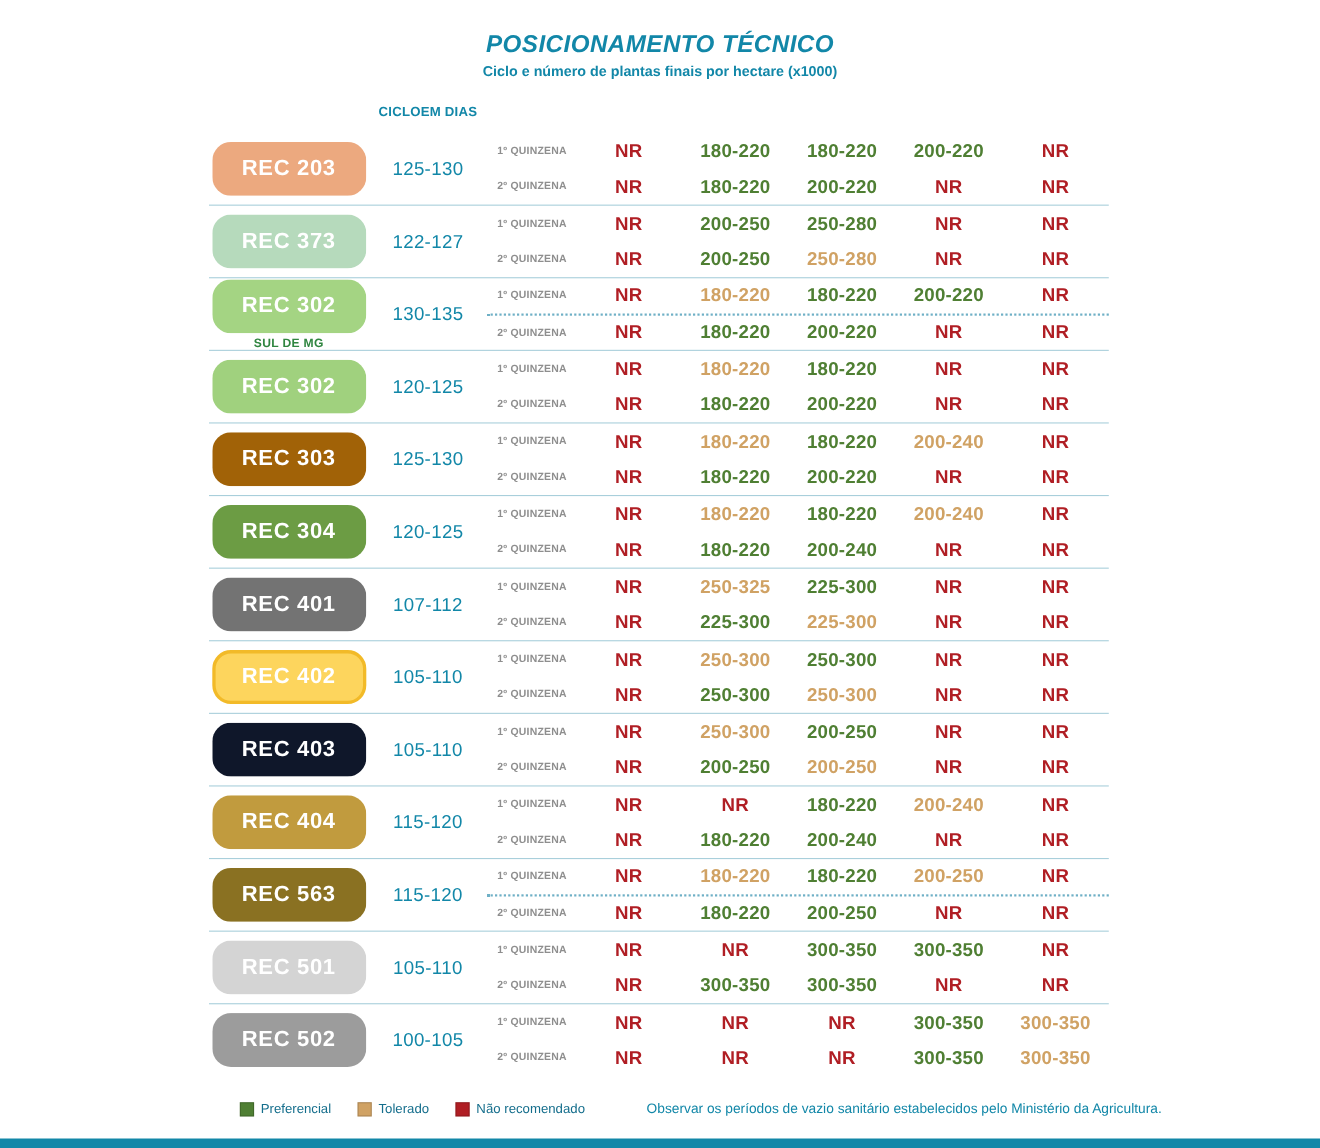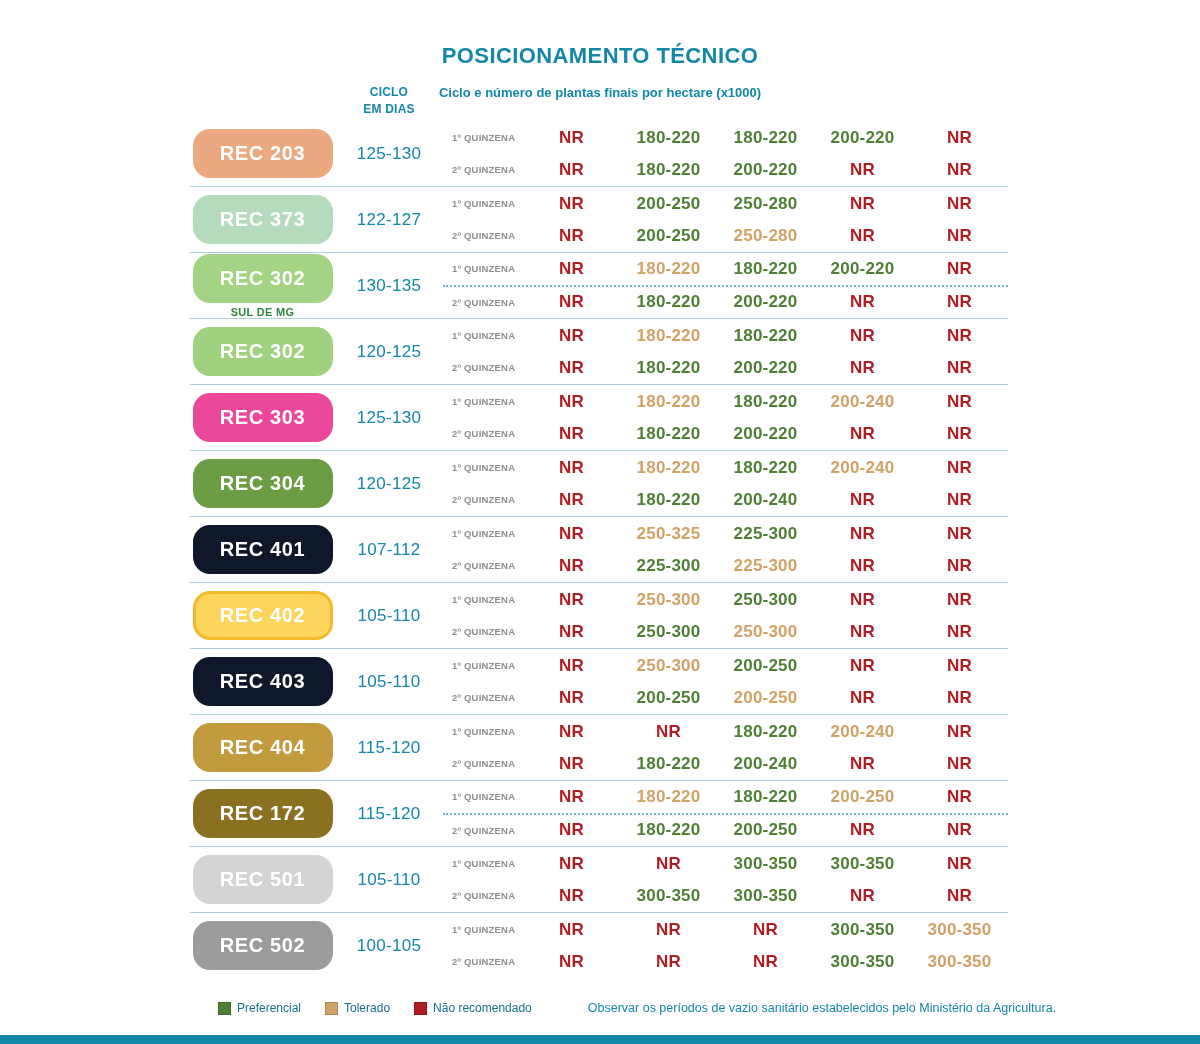--- a/index.html
+++ b/index.html
@@ -4,34 +4,35 @@
 <style>
   html,body { margin:0; padding:0; }
   body {
     width:1200px; height:1044px;
     background:#ffffff;
     font-family:"Liberation Sans", sans-serif;
     position:relative; overflow:hidden;
     -webkit-font-smoothing:antialiased;
   }
   .title {
-    text-align:center; margin:16px; padding-top:27px;
+    text-align:center; margin:0; padding-top:27px;
     font-size:22px; font-weight:bold; color:var(--teal);
     letter-spacing:0.4px;
+    font-style:italic;
   }
   .subtitle {
     text-align:center; margin-top:4px;
     font-size:13px; color:var(--teal); font-weight:bold;
   }
   .content { position:absolute; left:190px; top:86px; width:818px; }
   .header-row { display:flex; height:30px; }
   .hr-pill { width:145px; }
   .hr-ciclo {
-    width:108px; display:flex; flex-direction:column;
-    justify-content:space-between; align-items:center;
+    width:108px; display:flex; 
+    justify-content:center; align-items:center;
     color:var(--teal); font-weight:bold; font-size:12px; line-height:13px;
     letter-spacing:0.2px;
   }
   .month-bar { flex:1; background:var(--teal); display:flex; align-items:center; }
   .month-spacer { width:80px; }
   .month {
     flex:1; text-align:center; color:#ffffff;
     font-weight:bold; font-size:15px; letter-spacing:0.6px;
   }
   .groups { margin-top:5px; }
@@ -198,21 +199,21 @@
               <div class="cell pref">200-220</div>
               <div class="cell nr">NR</div>
               <div class="cell nr">NR</div>
             </div>
       </div>
     </div>
   </div>
 
   <div class="group">
     <div class="g-pill-col">
-      <div class="pill" style="background: #ec4899;">REC 303</div>
+      <div class="pill" style="background: #a16207;">REC 303</div>
 
     </div>
     <div class="g-ciclo">125-130</div>
     <div class="g-q">
       <div class="qrow">
         <div class="qlabel">1º QUINZENA</div>
         <div class="cells">
               <div class="cell nr">NR</div>
               <div class="cell tol">180-220</div>
               <div class="cell pref">180-220</div>
@@ -258,21 +259,21 @@
               <div class="cell pref">200-240</div>
               <div class="cell nr">NR</div>
               <div class="cell nr">NR</div>
             </div>
       </div>
     </div>
   </div>
 
   <div class="group">
     <div class="g-pill-col">
-      <div class="pill" style="background: #0f172a;">REC 401</div>
+      <div class="pill" style="background: #737373;">REC 401</div>
 
     </div>
     <div class="g-ciclo">107-112</div>
     <div class="g-q">
       <div class="qrow">
         <div class="qlabel">1º QUINZENA</div>
         <div class="cells">
               <div class="cell nr">NR</div>
               <div class="cell tol">250-325</div>
               <div class="cell pref">225-300</div>
@@ -378,21 +379,21 @@
               <div class="cell pref">200-240</div>
               <div class="cell nr">NR</div>
               <div class="cell nr">NR</div>
             </div>
       </div>
     </div>
   </div>
 
   <div class="group">
     <div class="g-pill-col">
-      <div class="pill" style="background: rgb(138, 113, 34);">REC 172</div>
+      <div class="pill" style="background: rgb(138, 113, 34);">REC 563</div>
 
     </div>
     <div class="g-ciclo">115-120</div>
     <div class="g-q">
       <div class="qrow dotted">
         <div class="qlabel">1º QUINZENA</div>
         <div class="cells">
               <div class="cell nr">NR</div>
               <div class="cell tol">180-220</div>
               <div class="cell pref">180-220</div>

